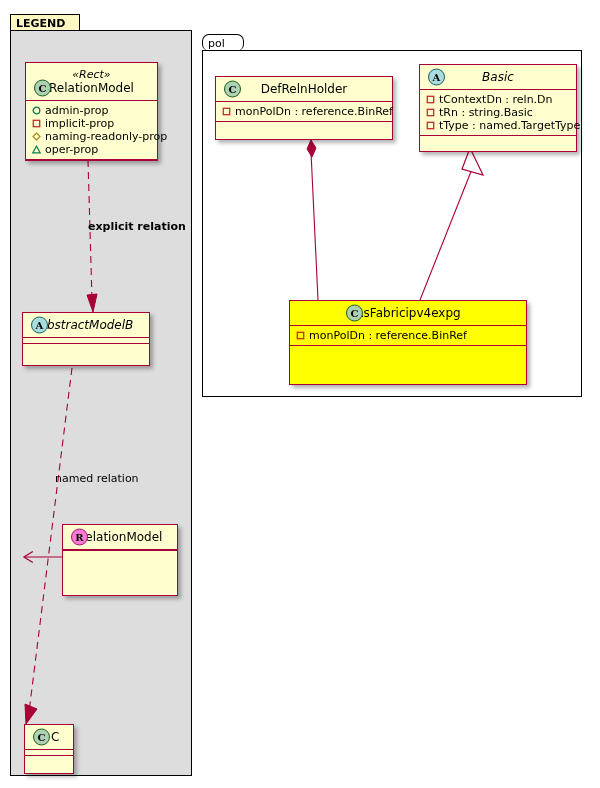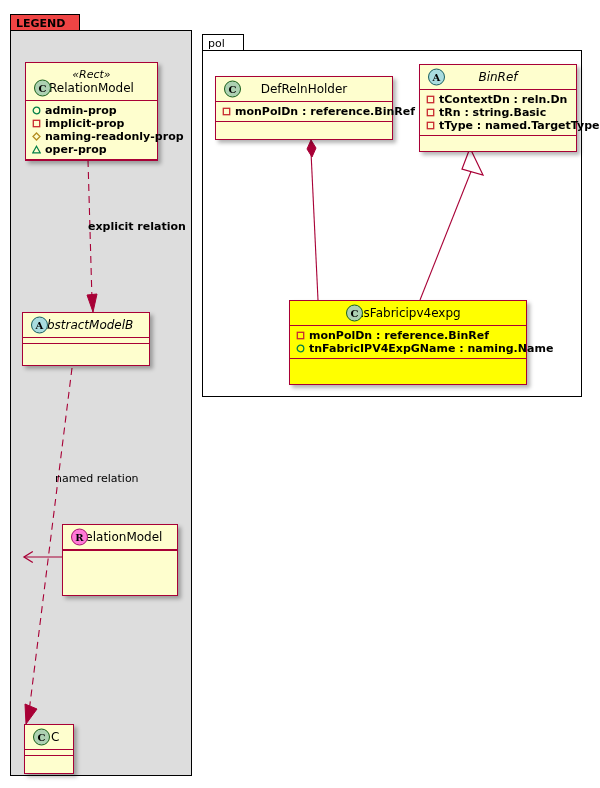--- a/index.html
+++ b/index.html
@@ -17,30 +17,30 @@
   
   .pkg{
     position:absolute;
     background:#dddddd;
     border:1px solid #000000;
     box-sizing:border-box;
   }
   .pkg.white{background:#ffffff;}
   .pkg-tab{
     position:absolute;
-    background:#ef4444;
+    background:#fef9c3;
     border:1px solid #000000;
     border-bottom:none;
     box-sizing:border-box;
     font-weight:bold;
     font-size:11px;
     padding:2px 8px 1px 5px;
     line-height:13px;
   }
-  .pkg-tab.white{background:#ffffff;font-weight:normal;}
+  .pkg-tab.white{background:#ffffff;font-weight:normal;border-radius:7px;}
 
   
   .cls{
     position:absolute;
     background:#fefece;
     border:1px solid #a80036;
     box-sizing:border-box;
     box-shadow:3px 3px 4px rgba(0,0,0,0.30);
   }
   .cls.hi{background:#ffff00;}
@@ -54,21 +54,21 @@
   }
   .cls-head .stereo{
     display:block;
     font-style:italic;
     font-size:11px;
     line-height:13px;
   }
   .cls-name{font-weight:normal;}
   .cls-name.ital{font-style:italic;}
   .sep{height:1px;background:#a80036;font-size:0;line-height:0;}
-  .attrs{padding:3px 6px 3px 6px;font-weight:bold;}
+  .attrs{padding:3px 6px 3px 6px;}
   .attr{
     white-space:nowrap;
     line-height:13px;
     font-size:11px;
     padding-left:0;
     display:flex;
     align-items:center;
     gap:4px;
   }
   .empty-block{height:5px;}
@@ -233,21 +233,21 @@
       <span>monPolDn : reference.BinRef</span>
     </div>
   </div>
   <div class="sep"></div>
   <div class="empty-block"></div>
 </div>
 
 <div class="cls" style="left:419px;top:64px;width:158px;height:88px;">
   <div class="cls-head">
     <span class="badge A">A</span>
-    <span class="cls-name ital">BinRef</span>
+    <span class="cls-name ital">Basic</span>
   </div>
   <div class="sep"></div>
   <div class="attrs">
     <div class="attr">
       <span class="mk">
           <svg width="9" height="9">
             <rect x="1.3" y="1.3" width="6.4" height="6.4" fill="none" stroke="#C82930" stroke-width="1.3"></rect>
           </svg>
         </span>
       <span>tContextDn : reln.Dn</span>
@@ -281,24 +281,16 @@
   <div class="sep"></div>
   <div class="attrs">
     <div class="attr">
       <span class="mk">
           <svg width="9" height="9">
             <rect x="1.3" y="1.3" width="6.4" height="6.4" fill="none" stroke="#C82930" stroke-width="1.3"></rect>
           </svg>
         </span>
       <span>monPolDn : reference.BinRef</span>
     </div>
-    <div class="attr">
-      <span class="mk">
-          <svg width="9" height="9">
-            <circle cx="4.5" cy="4.5" r="3.3" fill="none" stroke="#038048" stroke-width="1.3"></circle>
-          </svg>
-        </span>
-      <span>tnFabricIPV4ExpGName : naming.Name</span>
-    </div>
   </div>
   <div class="sep"></div>
   <div class="empty-block"></div>
 </div>
 
 </body></html>

